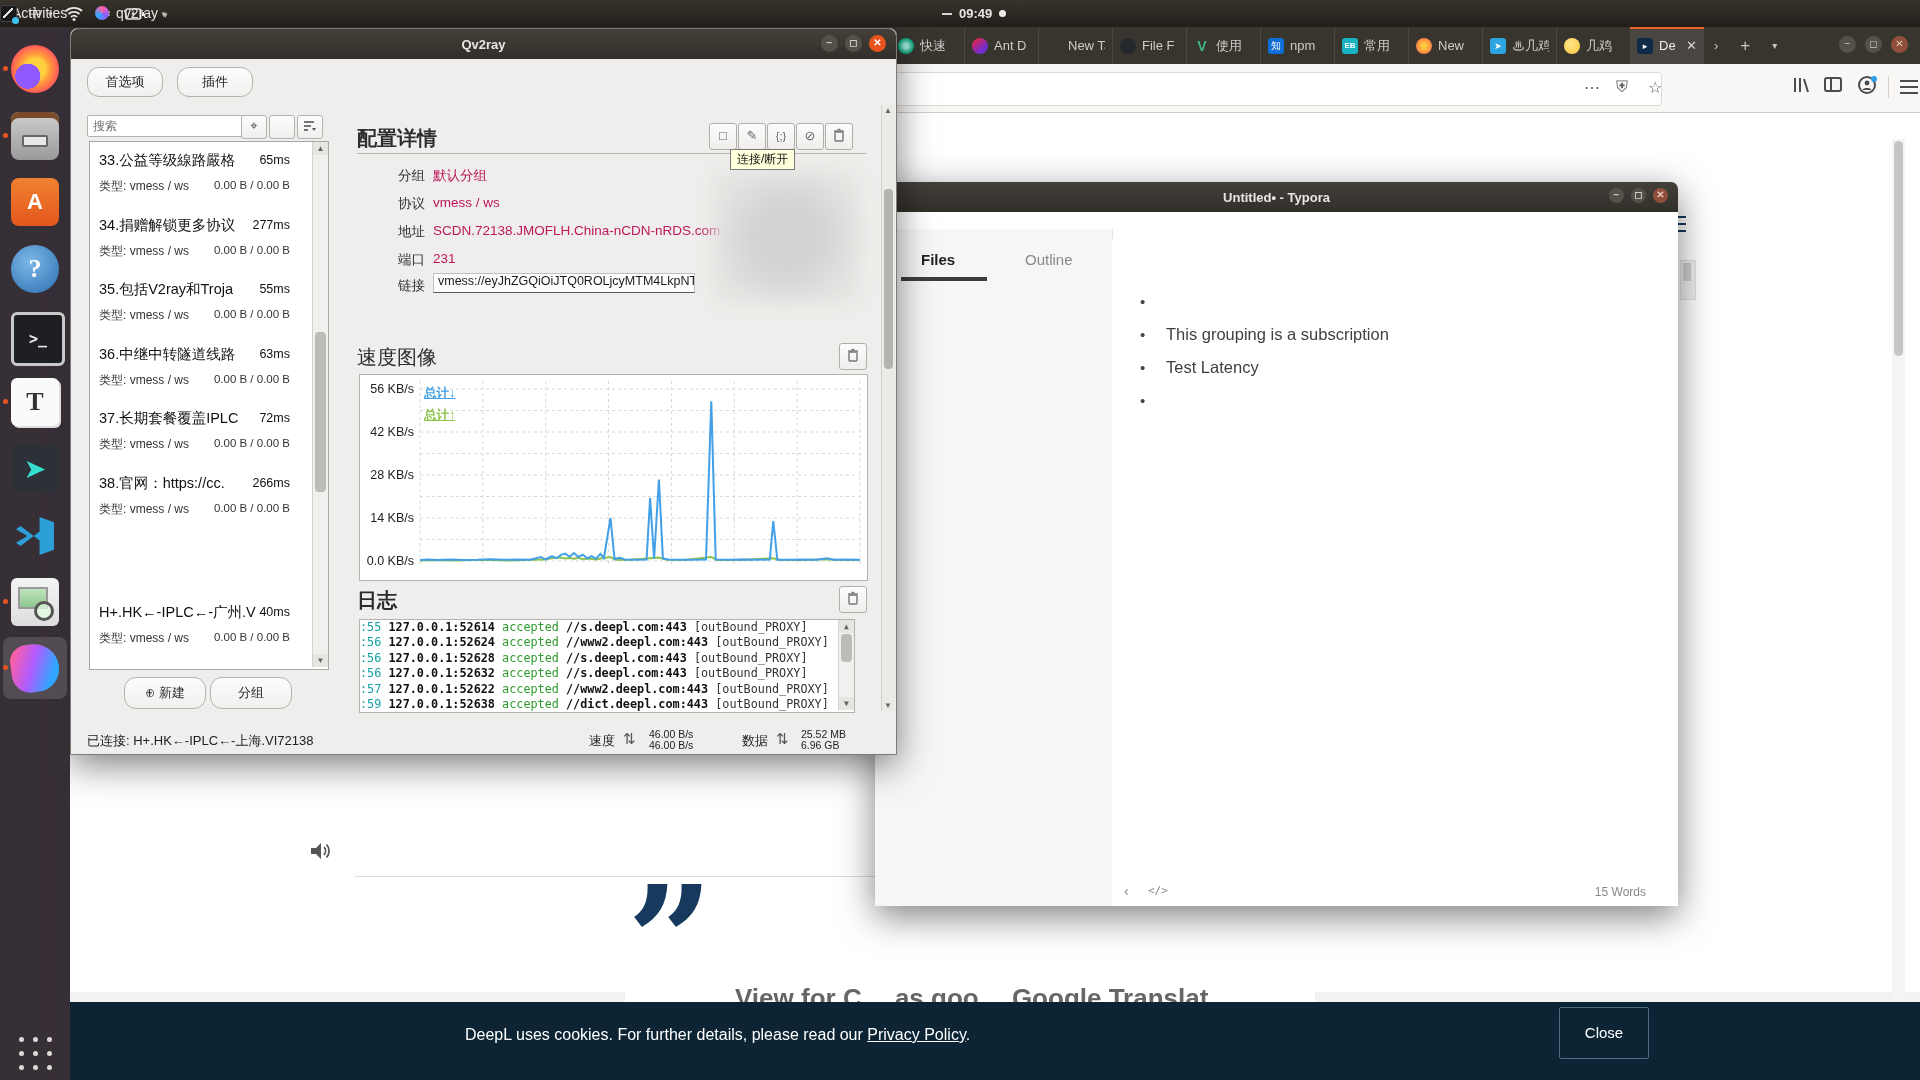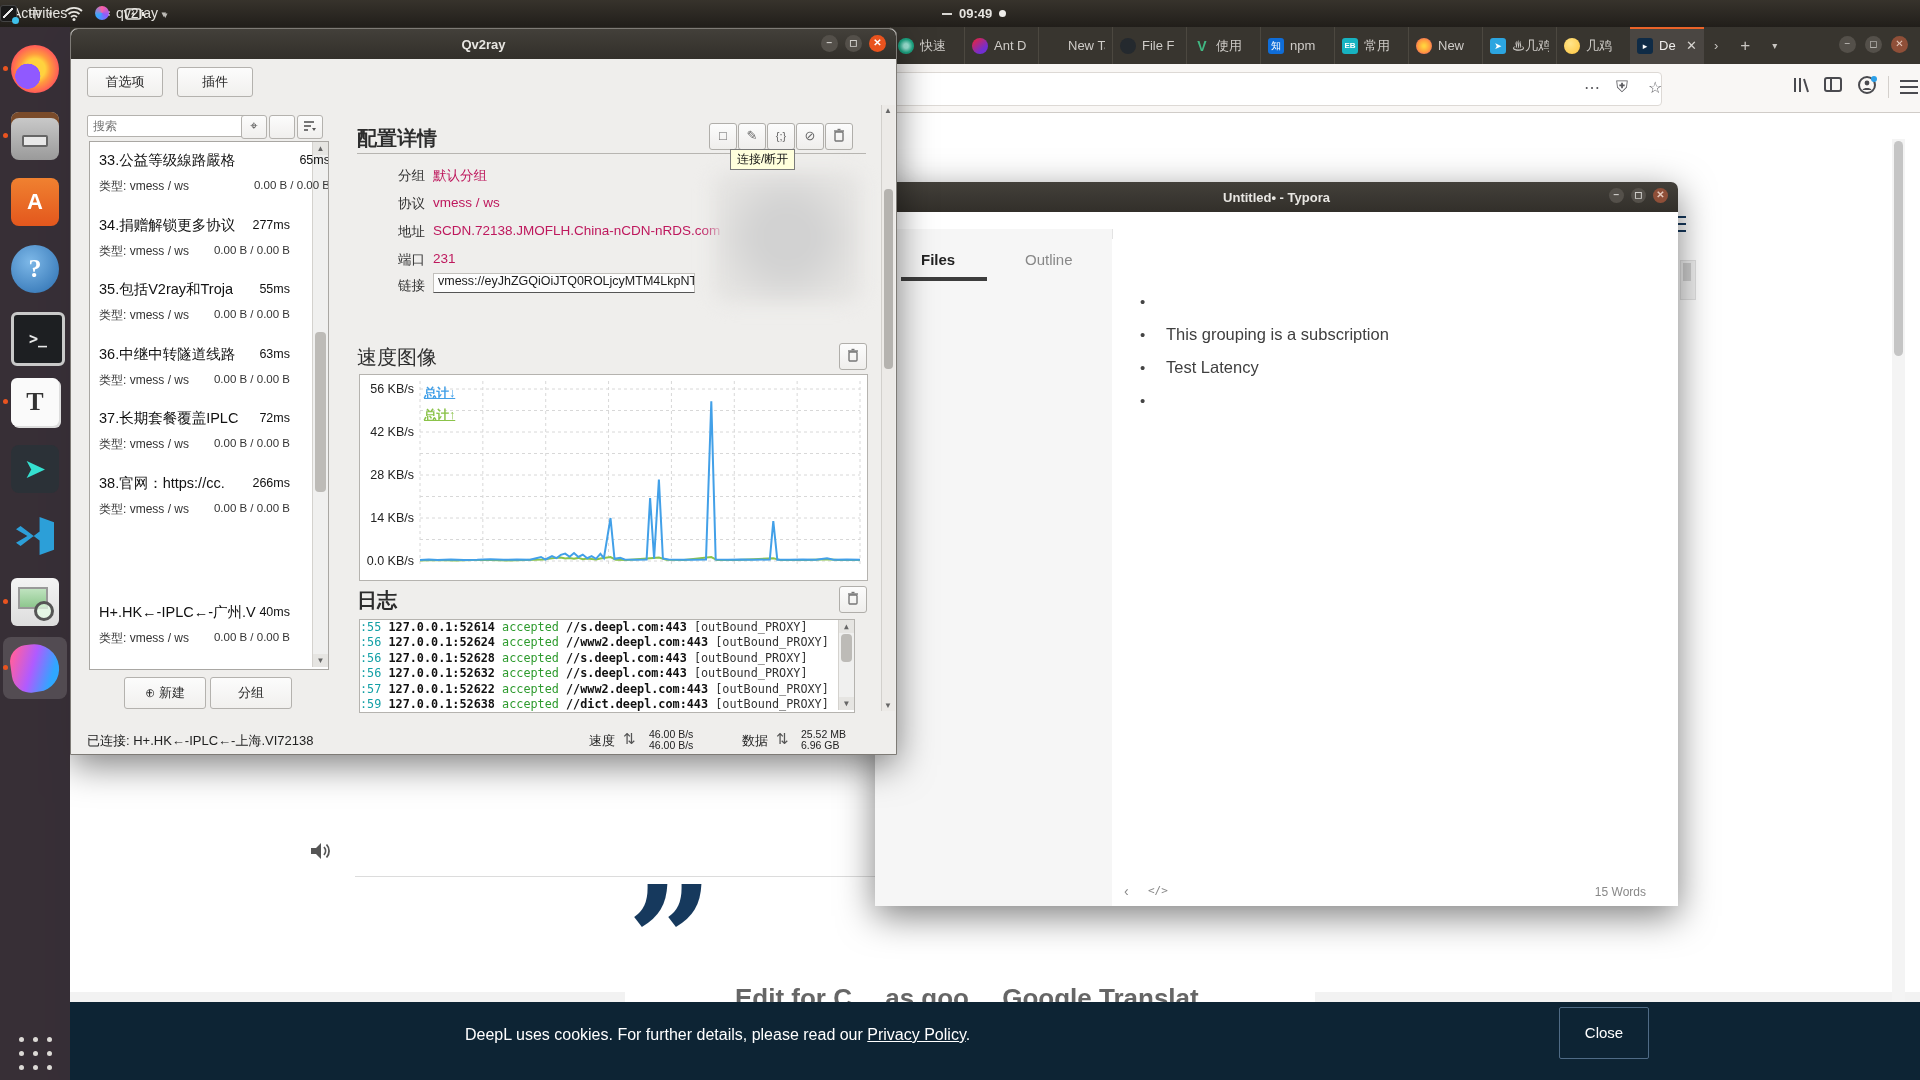--- a/index.html
+++ b/index.html
@@ -112,21 +112,21 @@
   #bullets{position:absolute;left:28px;top:52px;width:500px}
   .bullet-row{display:flex;margin-bottom:12px;color:#3f3f3f;font-size:16.5px;line-height:21px}
   .bullet-row .bm{width:26px;color:#444;font-size:15px}
   .bullet-row a{color:#4683c4}
   #typora-footer{position:absolute;left:237px;bottom:0;right:0;height:28px;background:#fff;color:#999;font-size:13px}
   #typora-wordcount{position:absolute;right:32px;top:7px;font-size:12px;color:#888}
   #typ-foot-ic1{position:absolute;left:12px;top:5px;font-size:14px;color:#888}
   #typ-foot-ic2{position:absolute;left:36px;top:6px;font-size:11px;color:#888;font-family:"DejaVu Sans Mono",monospace}
   
   #qv2ray{left:70px;top:28px;width:825px;height:725px;background:#efeeec;border:1px solid #7e7b76;box-sizing:content-box;z-index:10}
-  .qbtn{position:absolute;background:linear-gradient(#fcfcfc,#f1f0ee);border:1px solid #b4b2ae;border-radius:3px;color:#2b2b2b;font-size:13px;text-align:center}
+  .qbtn{position:absolute;background:linear-gradient(#fcfcfc,#f1f0ee);border:1px solid #b4b2ae;border-radius:12px;color:#2b2b2b;font-size:13px;text-align:center}
   #qv-search{position:absolute;left:16px;top:86px;width:148px;height:20px;border:1px solid #b4b2ae;border-radius:2px;background:#fff;font-size:12px;padding:0 5px;color:#333}
   .mini-btn{position:absolute;top:86px;width:24px;height:22px;background:linear-gradient(#fcfcfc,#f0efed);border:1px solid #b4b2ae;border-radius:3px;color:#555;font-size:13px;text-align:center;line-height:20px}
   #qv-list{position:absolute;left:18px;top:112px;width:238px;height:527px;background:#fff;border:1px solid #a9a7a3;overflow:hidden}
   .srv{position:absolute;left:0;width:222px;height:64px}
   .srv .t1{position:absolute;left:9px;top:9px;font-size:14.5px;color:#111;white-space:nowrap;max-width:160px;overflow:hidden}
   .srv .ms{position:absolute;right:22px;top:11px;font-size:12.5px;color:#111}
   .srv .t2{position:absolute;left:9px;top:36px;font-size:12px;color:#333}
   .srv .tr{position:absolute;right:22px;top:37px;font-size:11.5px;color:#333}
   .srv.sel{background:#3d86c6}
   .qv-scroll{position:absolute;right:0;top:0;width:15px;background:#f0f0ef;border-left:1px solid #d4d2ce}
@@ -264,21 +264,21 @@
           <polygon points="3,9 8,9 13,4 13,20 8,15 3,15" fill="#555"></polygon>
           <path d="M16 8a6 6 0 010 8M18.5 5.5a9.5 9.5 0 010 13" stroke="#555" stroke-width="1.8" fill="none"></path>
         </svg>
     </span>
     <div class="abs" id="deepl-textline"></div>
 
     <div class="abs" id="deepl-quote-section">
       <div class="abs" id="deepl-quote-card" style="left:555px;top:-28px"></div>
     </div>
     <span class="abs" id="deepl-quote-mark" style="top:752px">”</span>
-    <div class="abs" id="deepl-partial-heading" style="top:870px">Edit for C… as goo… Google Translat…</div>
+    <div class="abs" id="deepl-partial-heading" style="top:870px">View for C… as goo… Google Translat…</div>
 
     <div class="abs" id="deepl-mini-scroll" style="top:147px">
         <i id="deepl-mini-thumb" style="position:absolute"></i>
       </div>
     <div class="abs" id="ff-scrollbar" style="top:26px">
         <i id="ff-scroll-thumb" style="position:absolute"></i>
       </div>
   </div>
 
   <div class="abs" id="cookie-banner">
@@ -353,21 +353,21 @@
         <polygon points="9,8 13,8 11,11" fill="#555"></polygon>
       </svg>
   </div>
 
   <div id="qv-list">
     <div class="qv-scroll" style="top:0;height:525px">
       <span class="ar" style="top:0">▲</span>
       <span class="ar" style="bottom:0">▼</span>
       <i class="th" style="top:190px;height:160px"></i>
     </div>
-  <div class="srv" style="top: 0px; padding-left: 40px;">
+  <div class="srv" style="top: 0px;">
         <span class="t1">33.公益等级線路嚴格</span>
         <span class="ms">65ms</span>
         <span class="t2">类型: vmess / ws</span>
         <span class="tr">0.00 B / 0.00 B</span>
       </div>
       <div class="srv" style="top: 64.6px;">
         <span class="t1">34.捐赠解锁更多协议</span>
         <span class="ms">277ms</span>
         <span class="t2">类型: vmess / ws</span>
         <span class="tr">0.00 B / 0.00 B</span>

